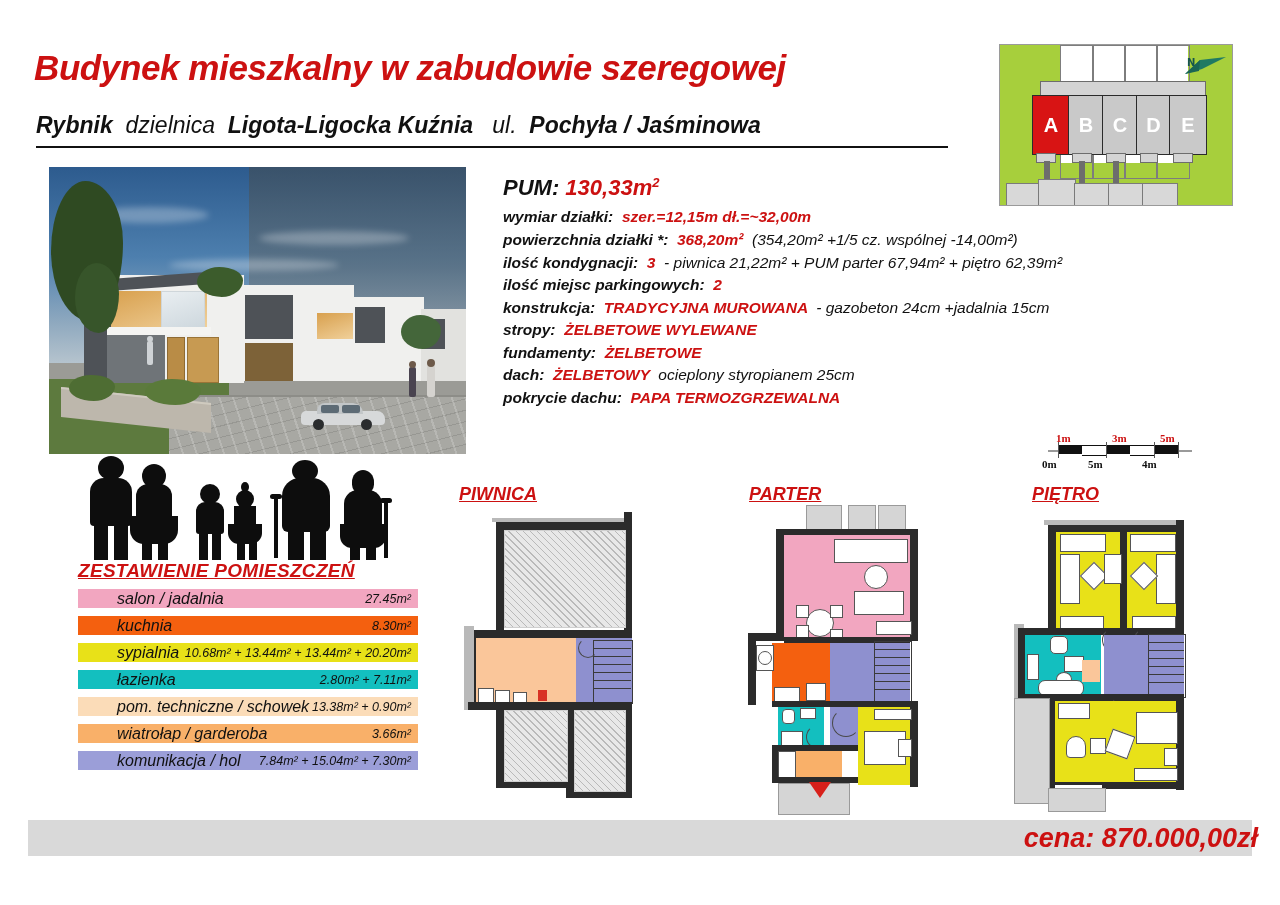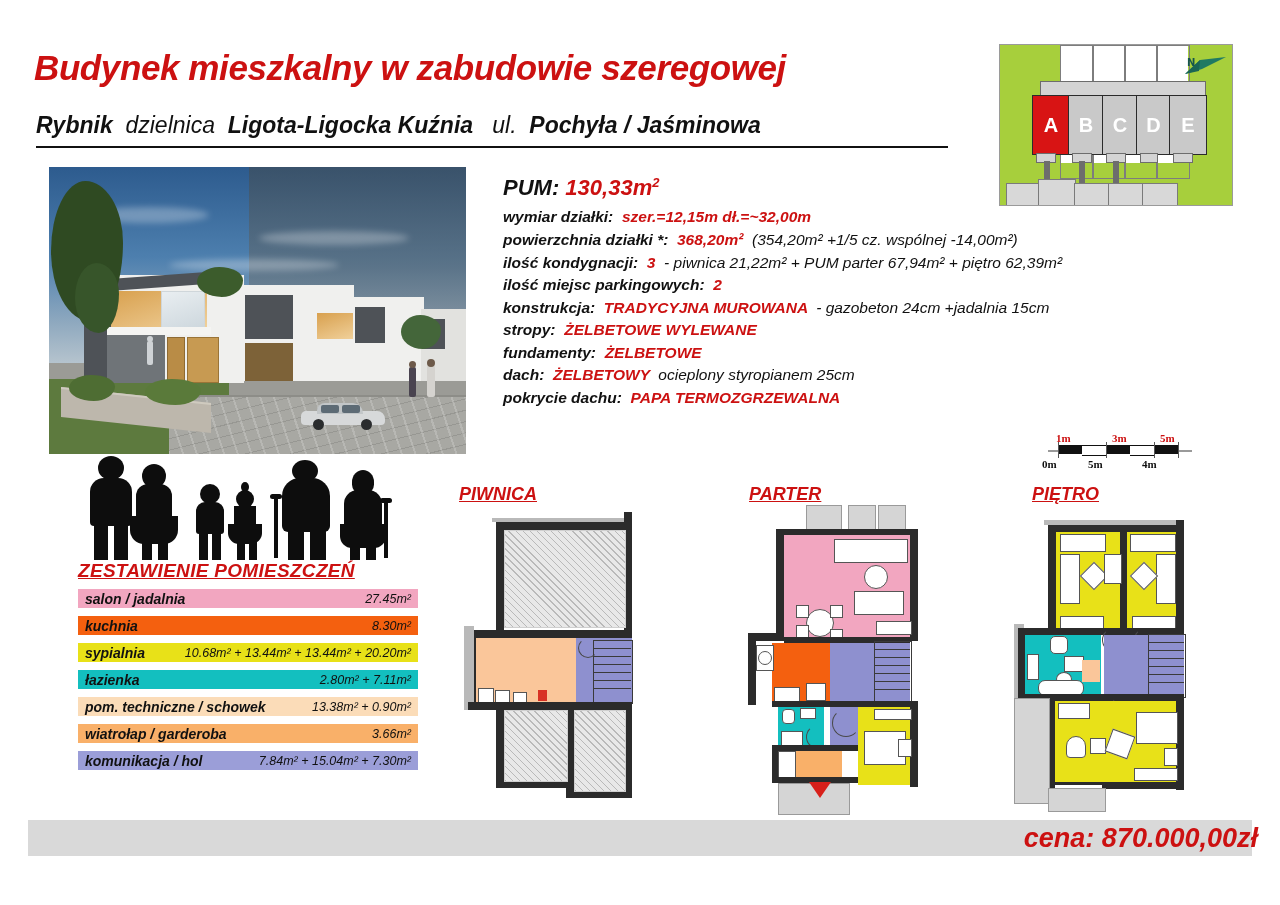--- a/index.html
+++ b/index.html
@@ -87,21 +87,21 @@
   #family{position:absolute;left:78px;top:456px;width:312px;height:104px;}
   .fig{position:absolute;background:#0d0d0d;}
   .head{border-radius:50%;}
 
   
   #rooms-title{position:absolute;left:78px;top:560px;font-size:19px;font-weight:bold;
     font-style:italic;color:#cc1111;text-decoration:underline;letter-spacing:.3px;white-space:nowrap;}
   #rooms{position:absolute;left:78px;top:589px;width:340px;}
   .room-row{position:relative;height:19px;margin-bottom:8px;display:flex;align-items:center;
     padding:0 7px;box-sizing:border-box;}
-  .room-name{font-size:14px;font-style:italic;font-weight:bold;color:#111;white-space:nowrap;}
+  .room-name{font-size:16px;font-style:italic;font-weight:normal;color:#111;white-space:nowrap;margin-left:32px;}
   .room-val{margin-left:auto;font-size:12.5px;font-style:italic;color:#111;white-space:nowrap;}
 
   
   .fp-title{position:absolute;font-size:18px;font-weight:bold;font-style:italic;color:#cc1111;
     text-decoration:underline;white-space:nowrap;}
   #t-piwnica{left:459px;top:484px;}
   #t-parter{left:749px;top:484px;}
   #t-pietro{left:1032px;top:484px;}
 
   

